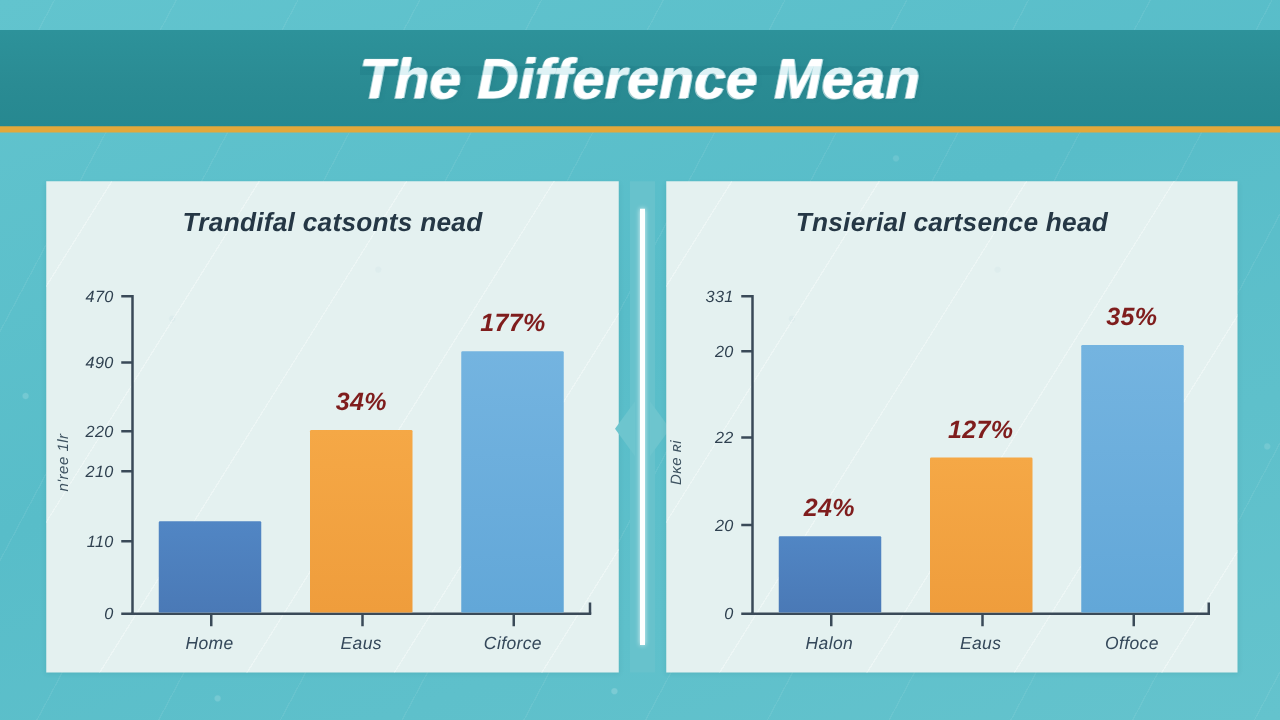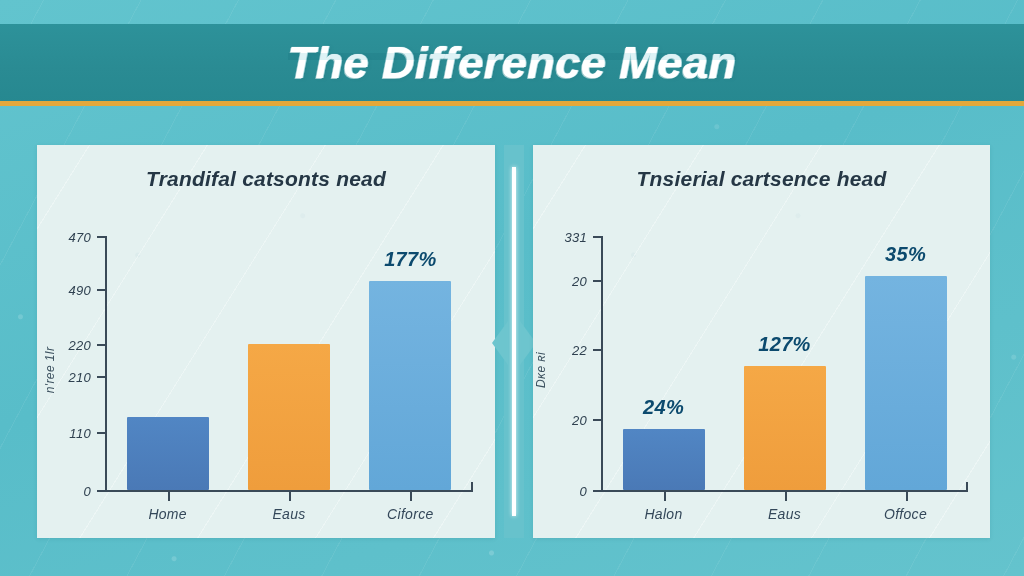--- a/index.html
+++ b/index.html
@@ -178,21 +178,21 @@
     position: absolute;
     border-radius: 1px;
   }
   .bar.c1 { background: linear-gradient(180deg,#5186c4 0%, #4a79b6 100%); }
   .bar.c2 { background: linear-gradient(180deg,#f5a846 0%, #ef9d3c 100%); }
   .bar.c3 { background: linear-gradient(180deg,#74b4e0 0%, #62a7d8 100%); }
   .bar-value {
     position: absolute;
     font-size: 20px;
     font-weight: 700;
-    color: #0c4a6e;
+    color: #7f1d1d;
     text-align: center;
     transform: translateY(-100%);
     letter-spacing: .3px;
   }
   .cat-label {
     position: absolute;
     font-size: 14px;
     color: #34485a;
     text-align: center;
     letter-spacing: .3px;
@@ -265,20 +265,21 @@
         <div class="tick-label" style="left: 6px; top: 232px; width: 48px;">210</div>
         <div class="tick" style="left: 60px; top: 287px;"></div>
         <div class="tick-label" style="left: 6px; top: 288px; width: 48px;">110</div>
         <div class="tick" style="left: 60px; top: 345px;"></div>
         <div class="tick-label" style="left: 6px; top: 346px; width: 48px;">0</div>
         <div class="ylabel" style="left: -10px; top: 218px;">n'ree 1lr</div>
         <div class="bar c1" style="left: 89.6667px; top: 272px; width: 82px; height: 73px;"></div>
         <div class="cat-label" style="left: 70.6667px; top: 361px; width: 120px;">Home</div>
         <div class="tick-end" style="left: 130.667px; top: 347px;"></div>
         <div class="bar c2" style="left: 211px; top: 199px; width: 82px; height: 146px;"></div>
+        <div class="bar-value" style="left: 192px; top: 189px; width: 120px;">34%</div>
         <div class="cat-label" style="left: 192px; top: 361px; width: 120px;">Eaus</div>
         <div class="tick-end" style="left: 252px; top: 347px;"></div>
         <div class="bar c3" style="left: 332.333px; top: 136px; width: 82px; height: 209px;"></div>
         <div class="bar-value" style="left: 313.333px; top: 126px; width: 120px;">177%</div>
         <div class="cat-label" style="left: 313.333px; top: 361px; width: 120px;">Ciforce</div>
         <div class="tick-end" style="left: 373.333px; top: 347px;"></div>
       </div>
   </div>
 
   <div class="divider">

